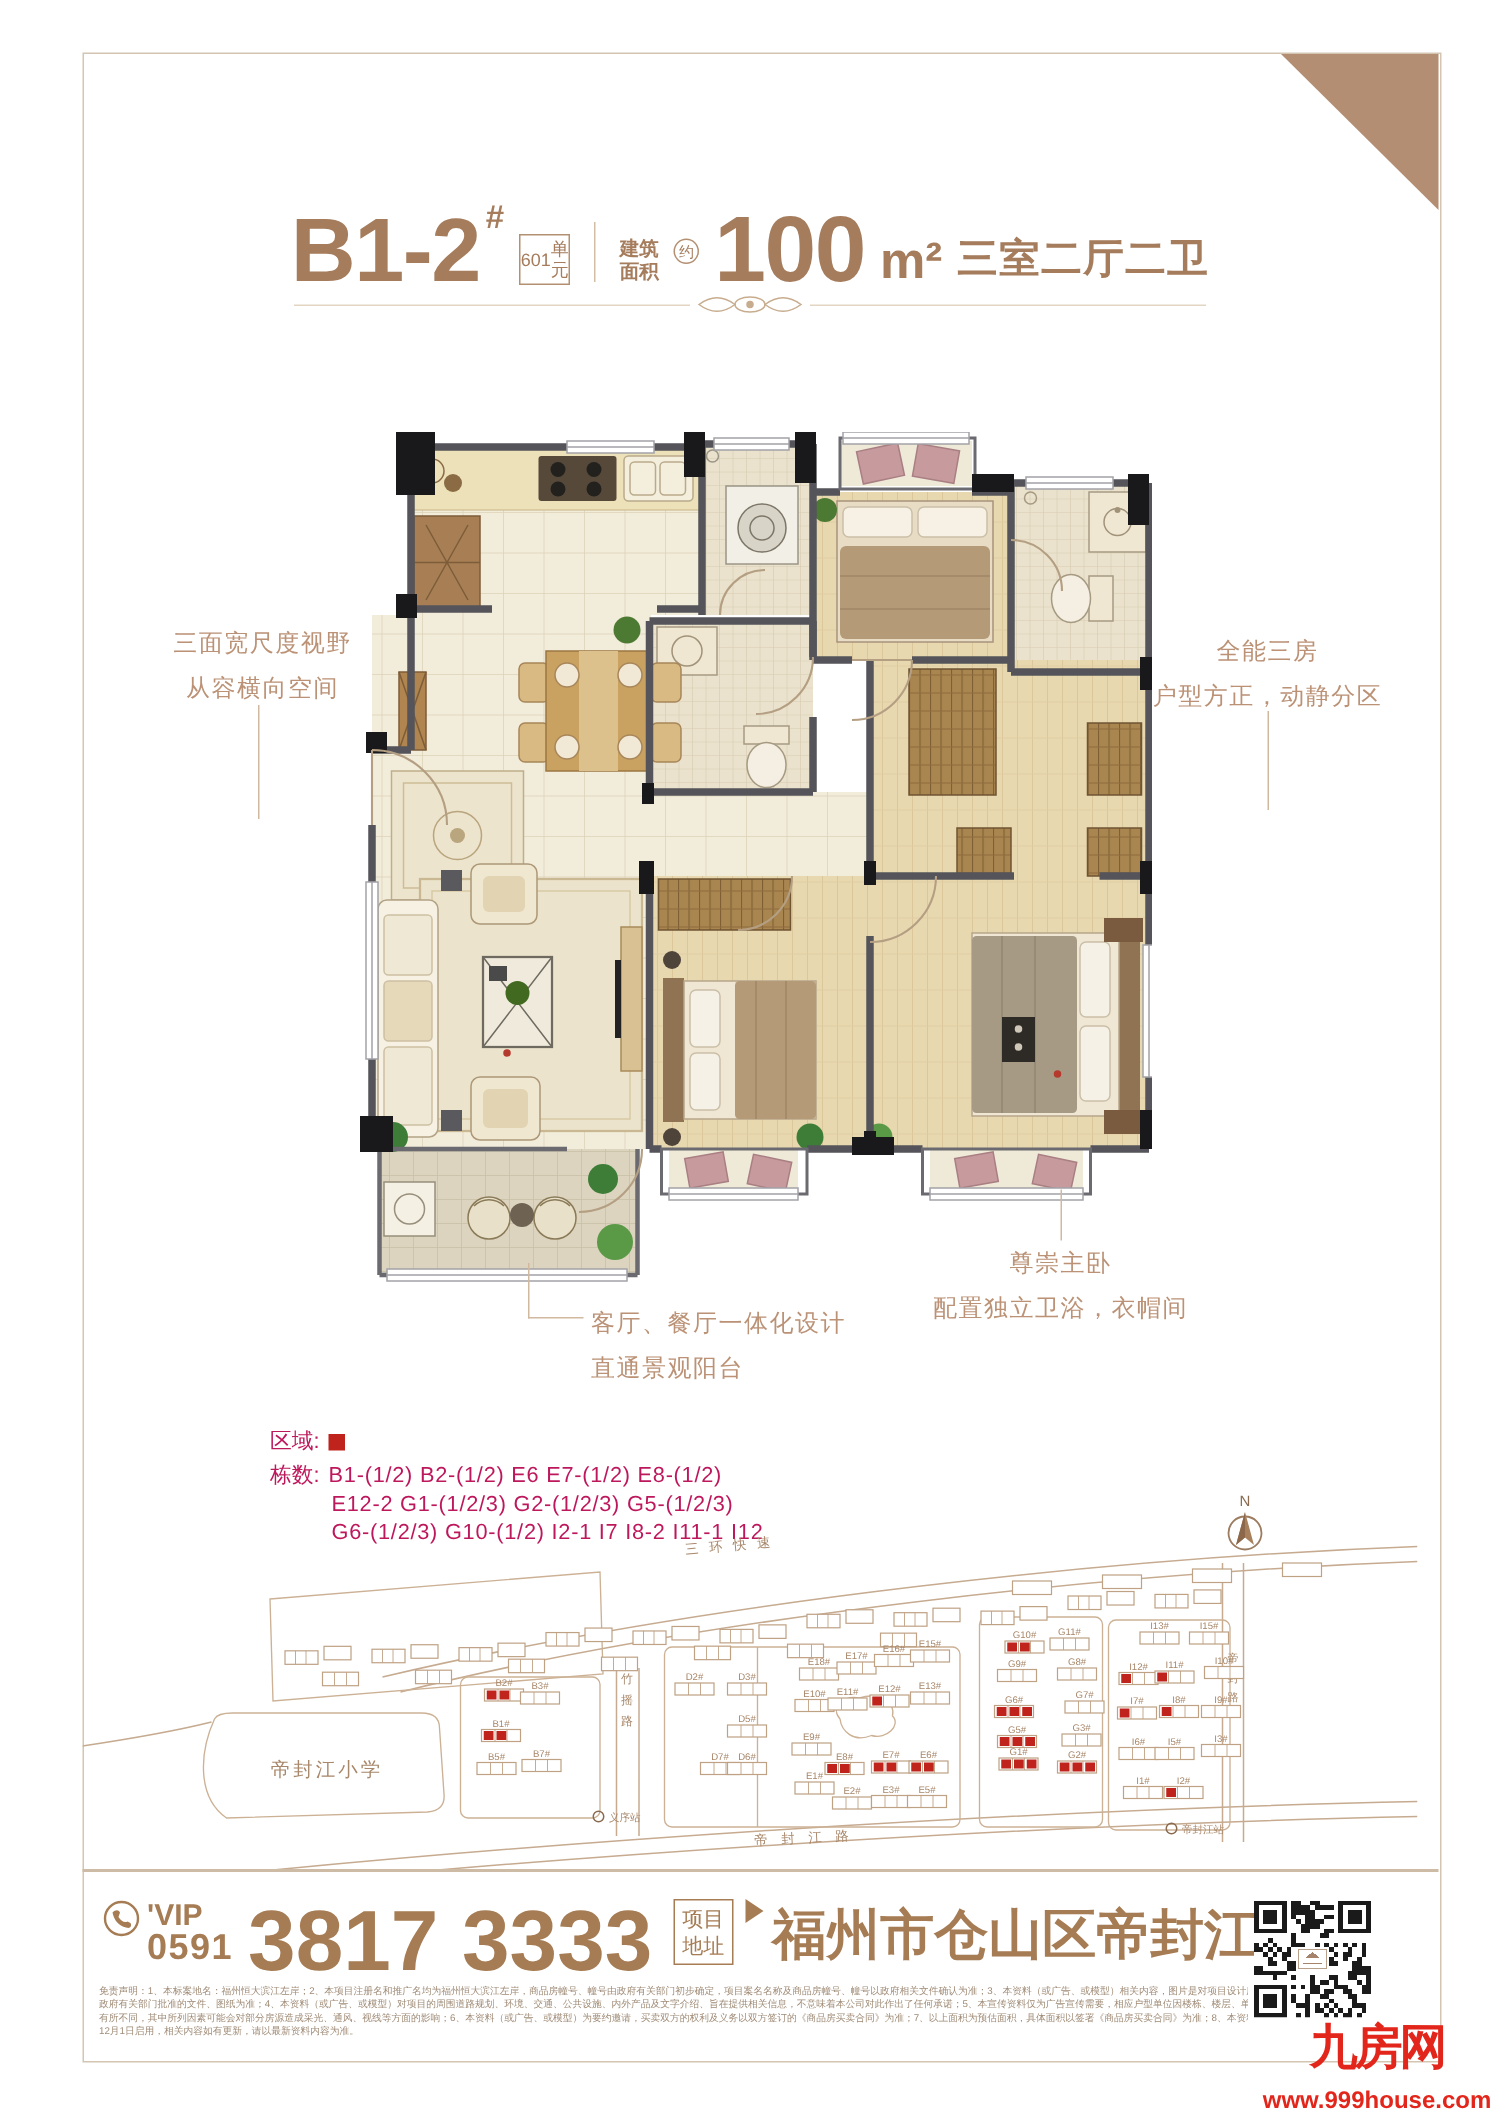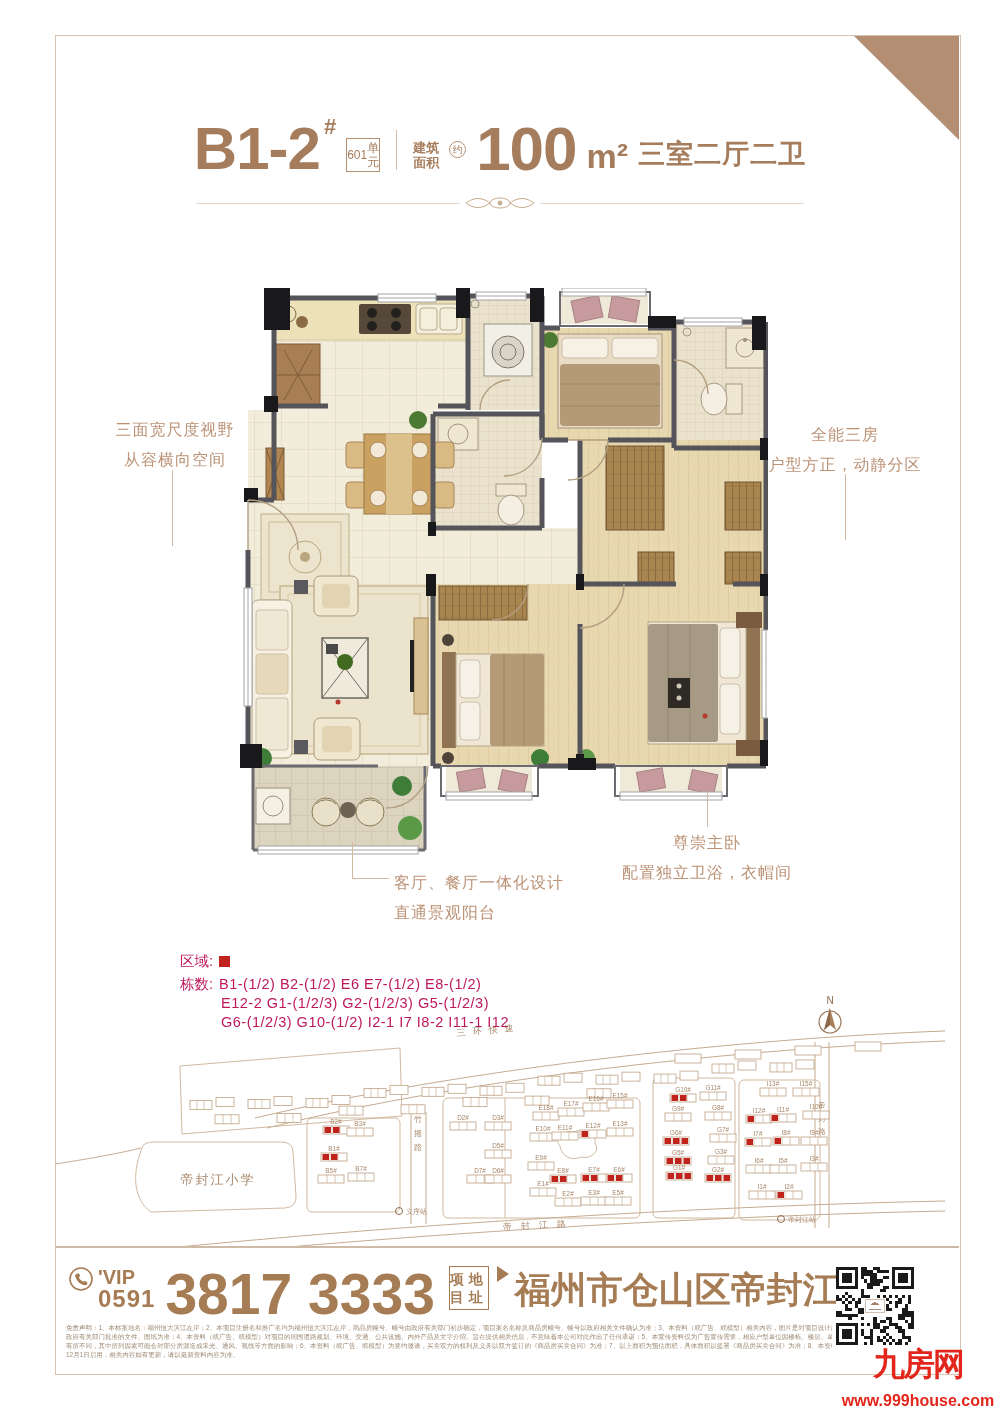--- a/index.html
+++ b/index.html
@@ -2,21 +2,21 @@
 <html><head>
 <meta charset="utf-8">
 <style>
   html,body{margin:0;padding:0;background:#fff;}
   .page{position:relative;width:1000px;height:1414px;background:#ffffff;overflow:hidden;
         font-family:"Liberation Sans",sans-serif;color:#a57c5c;}
   .abs{position:absolute;}
   .frame{left:55px;top:35px;width:904px;height:1338px;border:1px solid #d4c5b2;}
   .corner{left:854px;top:36px;width:0;height:0;border-left:105px solid transparent;border-top:104px solid #b38e73;}
   
-  .title{left:0;top:112px;width:1000px;height:64px;display:flex;justify-content:center;align-items:flex-end;gap:10px;color:#a57c5c;}
+  .title{left:0;top:130px;width:1000px;height:64px;display:flex;justify-content:center;align-items:flex-end;gap:10px;color:#a57c5c;}
   .t-big{font-size:60px;font-weight:800;line-height:.88;letter-spacing:-1px;}
   .t-hash{font-size:22px;font-weight:700;align-self:flex-start;margin:2px 0 0 -6px;}
   .t-box{border:1px solid #b49073;width:32px;height:32px;display:flex;justify-content:center;align-items:center;font-size:12px;line-height:14px;margin-bottom:4px;}
   .t-div{width:1px;height:40px;background:#d3bda4;margin:0 6px 6px 6px;}
   .t-area{display:flex;flex-direction:column;font-size:13px;line-height:15px;font-weight:700;margin-bottom:6px;}
   .t-approx{width:15px;height:15px;border:1px solid #b49073;border-radius:50%;font-size:10px;display:flex;align-items:center;justify-content:center;margin-bottom:18px;}
   .t-100{font-size:62px;font-weight:700;line-height:.85;letter-spacing:-1px;}
   .t-m2{font-size:34px;font-weight:700;line-height:1.1;margin-bottom:1px;}
   .t-rooms{font-size:27px;font-weight:700;margin-bottom:4px;letter-spacing:1px;}
   .orna-line{top:203px;height:1px;background:#e3d5c2;}
@@ -30,21 +30,21 @@
   .legend .row{display:flex;align-items:center;gap:6px;}
   .redsq{display:inline-block;width:11px;height:11px;background:#c0231c;}
   .legend .codes{letter-spacing:.5px;}
   .legend .indent{margin-left:41px;}
   
   .contact{left:68px;top:1266px;width:900px;height:62px;display:flex;color:#a67c54;}
   .vipblk{display:flex;flex-direction:column;line-height:22px;margin-right:10px;}
   .viptop{display:flex;align-items:center;font-size:20px;font-weight:700;gap:2px;}
   .vipnum{font-size:24px;font-weight:700;letter-spacing:1px;}
   .phone{font-size:57px;font-weight:800;letter-spacing:0px;margin-right:14px;line-height:1;}
-  .addrbox{border:1.5px solid #a67c54;width:38px;height:42px;display:flex;flex-direction:row;align-items:center;justify-content:center;font-size:14px;line-height:18px;font-weight:700;margin-right:8px;}
+  .addrbox{border:1.5px solid #a67c54;width:38px;height:42px;display:flex;flex-direction:column;align-items:center;justify-content:center;font-size:14px;line-height:18px;font-weight:400;margin-right:8px;}
   .tri{width:0;height:0;border-left:12px solid #a67c54;border-top:8px solid transparent;border-bottom:8px solid transparent;margin-right:6px;}
   .addr{font-size:36px;font-weight:800;letter-spacing:0px;white-space:nowrap;}
   .sep-line{left:55px;top:1246px;width:904px;height:2px;background:#cdbba6;}
   
   .disc{left:66px;top:1323px;width:766px;color:#a08b76;font-size:6.5px;line-height:9px;}
   .disc div{white-space:nowrap;overflow:hidden;}
   
   .qrwrap{left:836px;top:1267px;width:94px;height:78px;overflow:hidden;background:#fff;}
   .jf{left:840px;top:1336px;width:156px;text-align:center;color:#e2261b;}
   .jf-name{font-size:32px;font-weight:900;line-height:56px;letter-spacing:-2px;}

